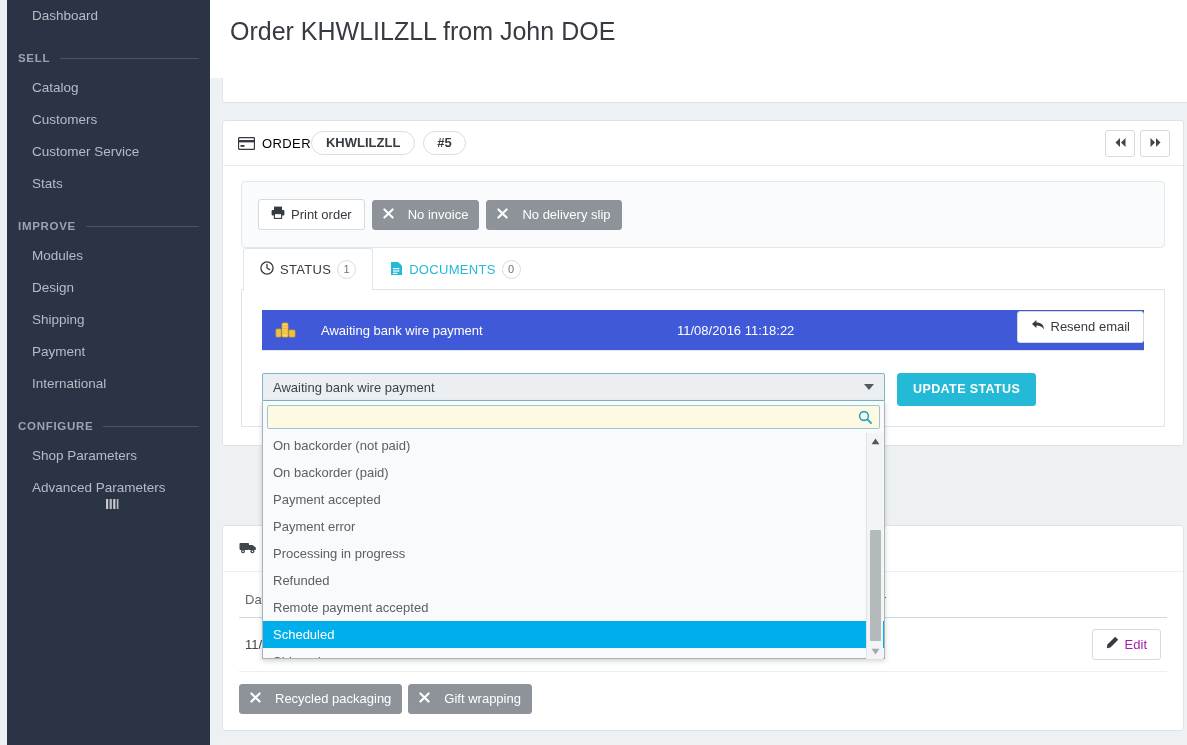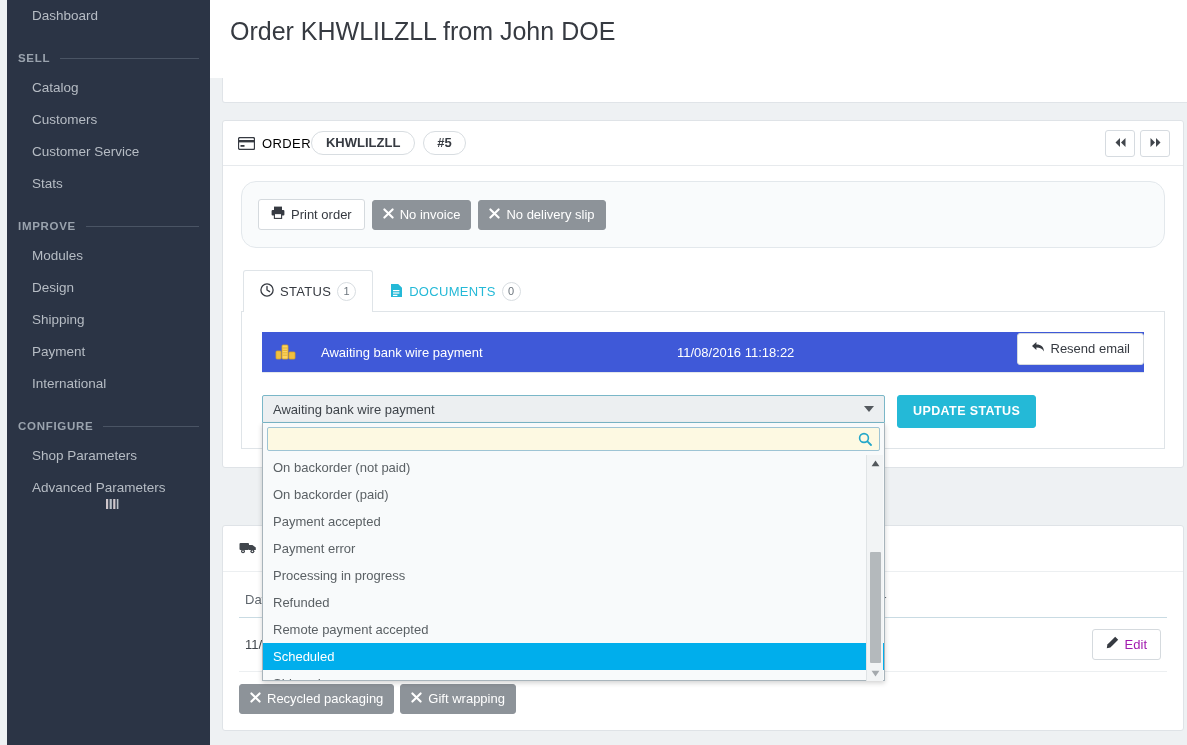--- a/index.html
+++ b/index.html
@@ -146,44 +146,43 @@
     font-size: 11px;
     padding: 0;
   }
 
   #order-card-body { padding: 15px 18px 18px 18px; }
 
   
   #toolbar {
     background: #f9fbfc;
     border: 1px solid #e3e8ec;
-    border-radius: 15px;
+    border-radius: 4px;
     padding: 17px 16px;
     display: flex;
     align-items: center;
     gap: 7px;
-    margin-bottom: 22px;
   }
   .btn-default {
     display: inline-flex;
     align-items: center;
     gap: 6px;
     background: #ffffff;
     border: 1px solid #d5dade;
     border-radius: 3px;
     padding: 6px 12px;
     font-size: 13px;
     color: #363a41;
     cursor: pointer;
     line-height: 16px;
   }
   .btn-gray {
     display: inline-flex;
     align-items: center;
-    gap: 6px;
+    gap: 14px;
     background: #8d9399;
     border: 1px solid #8d9399;
     border-radius: 3px;
     padding: 6px 10px;
     font-size: 13px;
     color: #ffffff;
     cursor: pointer;
     line-height: 16px;
   }
 

